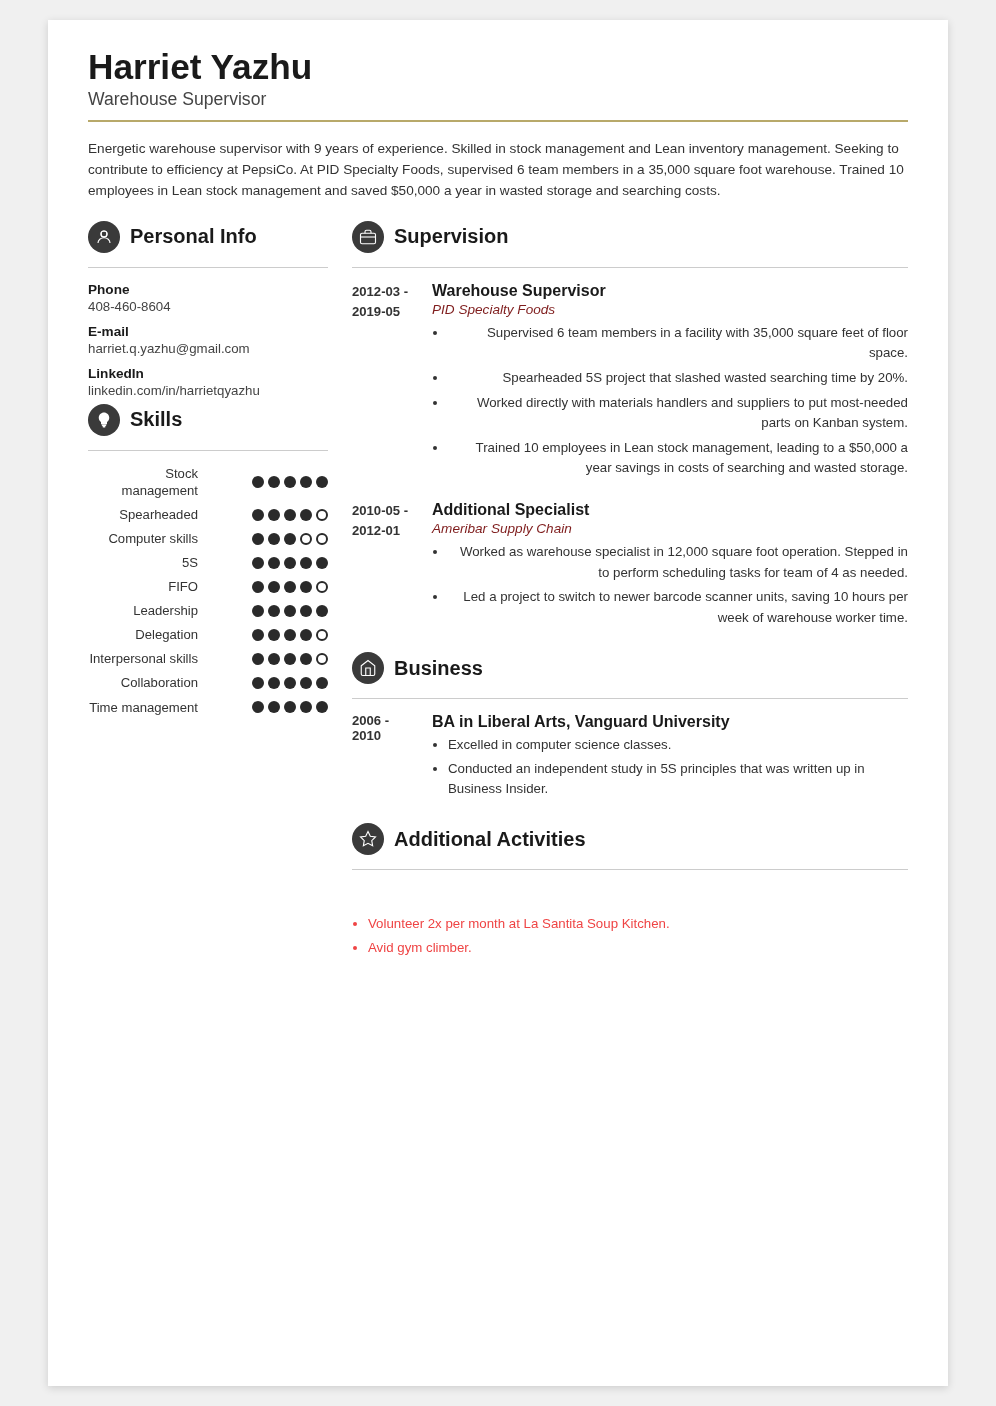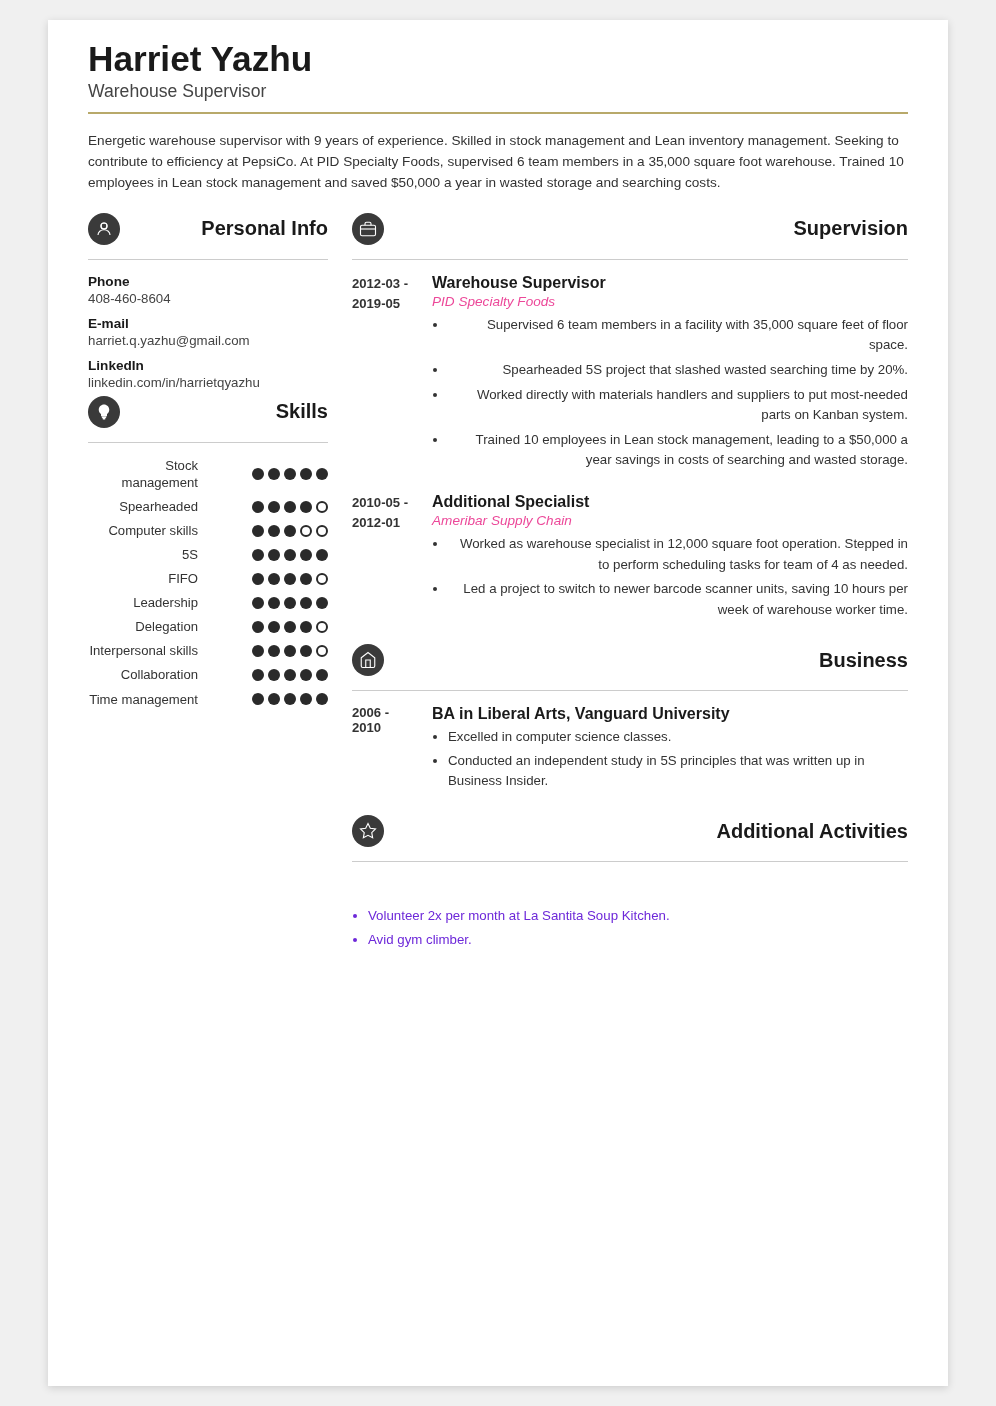--- a/index.html
+++ b/index.html
@@ -7,21 +7,21 @@
       font-family: Arial, sans-serif;
       background: #f0f0f0;
       display: flex;
       justify-content: center;
       padding: 20px;
       min-height: 1406px;
     }
     .resume-page {
       background: #fff;
       width: 900px;
-      padding: 20px 40px;
+      padding: 28px 40px;
       box-shadow: 0 2px 8px rgba(0,0,0,0.15);
     }
     .header-name {
       font-size: 2.2em;
       font-weight: 900;
       color: #1a1a1a;
       line-height: 1.1;
     }
     .header-title {
       font-size: 1.1em;
@@ -47,23 +47,22 @@
     .left-col {
       width: 240px;
       flex-shrink: 0;
     }
     .right-col {
       flex: 1;
     }
     .section-header {
       display: flex;
       align-items: center;
-      gap: 27px;
+      gap: 10px;
       margin-bottom: 14px;
-      justify-content: space-between;
     }
     .section-icon {
       width: 32px;
       height: 32px;
       border-radius: 50%;
       background: #3a3a3a;
       display: flex;
       align-items: center;
       justify-content: center;
       color: #fff;
@@ -132,21 +131,21 @@
     }
     .exp-content { flex: 1; }
     .exp-job-title {
       font-size: 1em;
       font-weight: 800;
       color: #1a1a1a;
       margin-bottom: 2px;
     }
     .exp-company {
       font-size: 0.85em;
-      color: #ec4899;
+      color: #7f1d1d;
       font-style: italic;
       margin-bottom: 6px;
     }
     .exp-bullets {
       padding-left: 16px;
       font-size: 0.83em;
       color: #333;
       line-height: 1.55;
     }
     .exp-bullets li {
@@ -175,21 +174,21 @@
     .edu-bullets {
       padding-left: 16px;
       font-size: 0.83em;
       color: #333;
       line-height: 1.55;
     }
     .edu-bullets li { margin-bottom: 3px; }
     .activities-bullets {
       padding-left: 16px;
       font-size: 0.83em;
-      color: #6d28d9;
+      color: #ef4444;
       line-height: 1.55;
       margin-top: 44px;
     }
     .activities-bullets li { margin-bottom: 3px; }
     .right-section { margin-bottom: 20px; }
   </style>
 </head>
 <body>
 
 <div class="resume-page">

